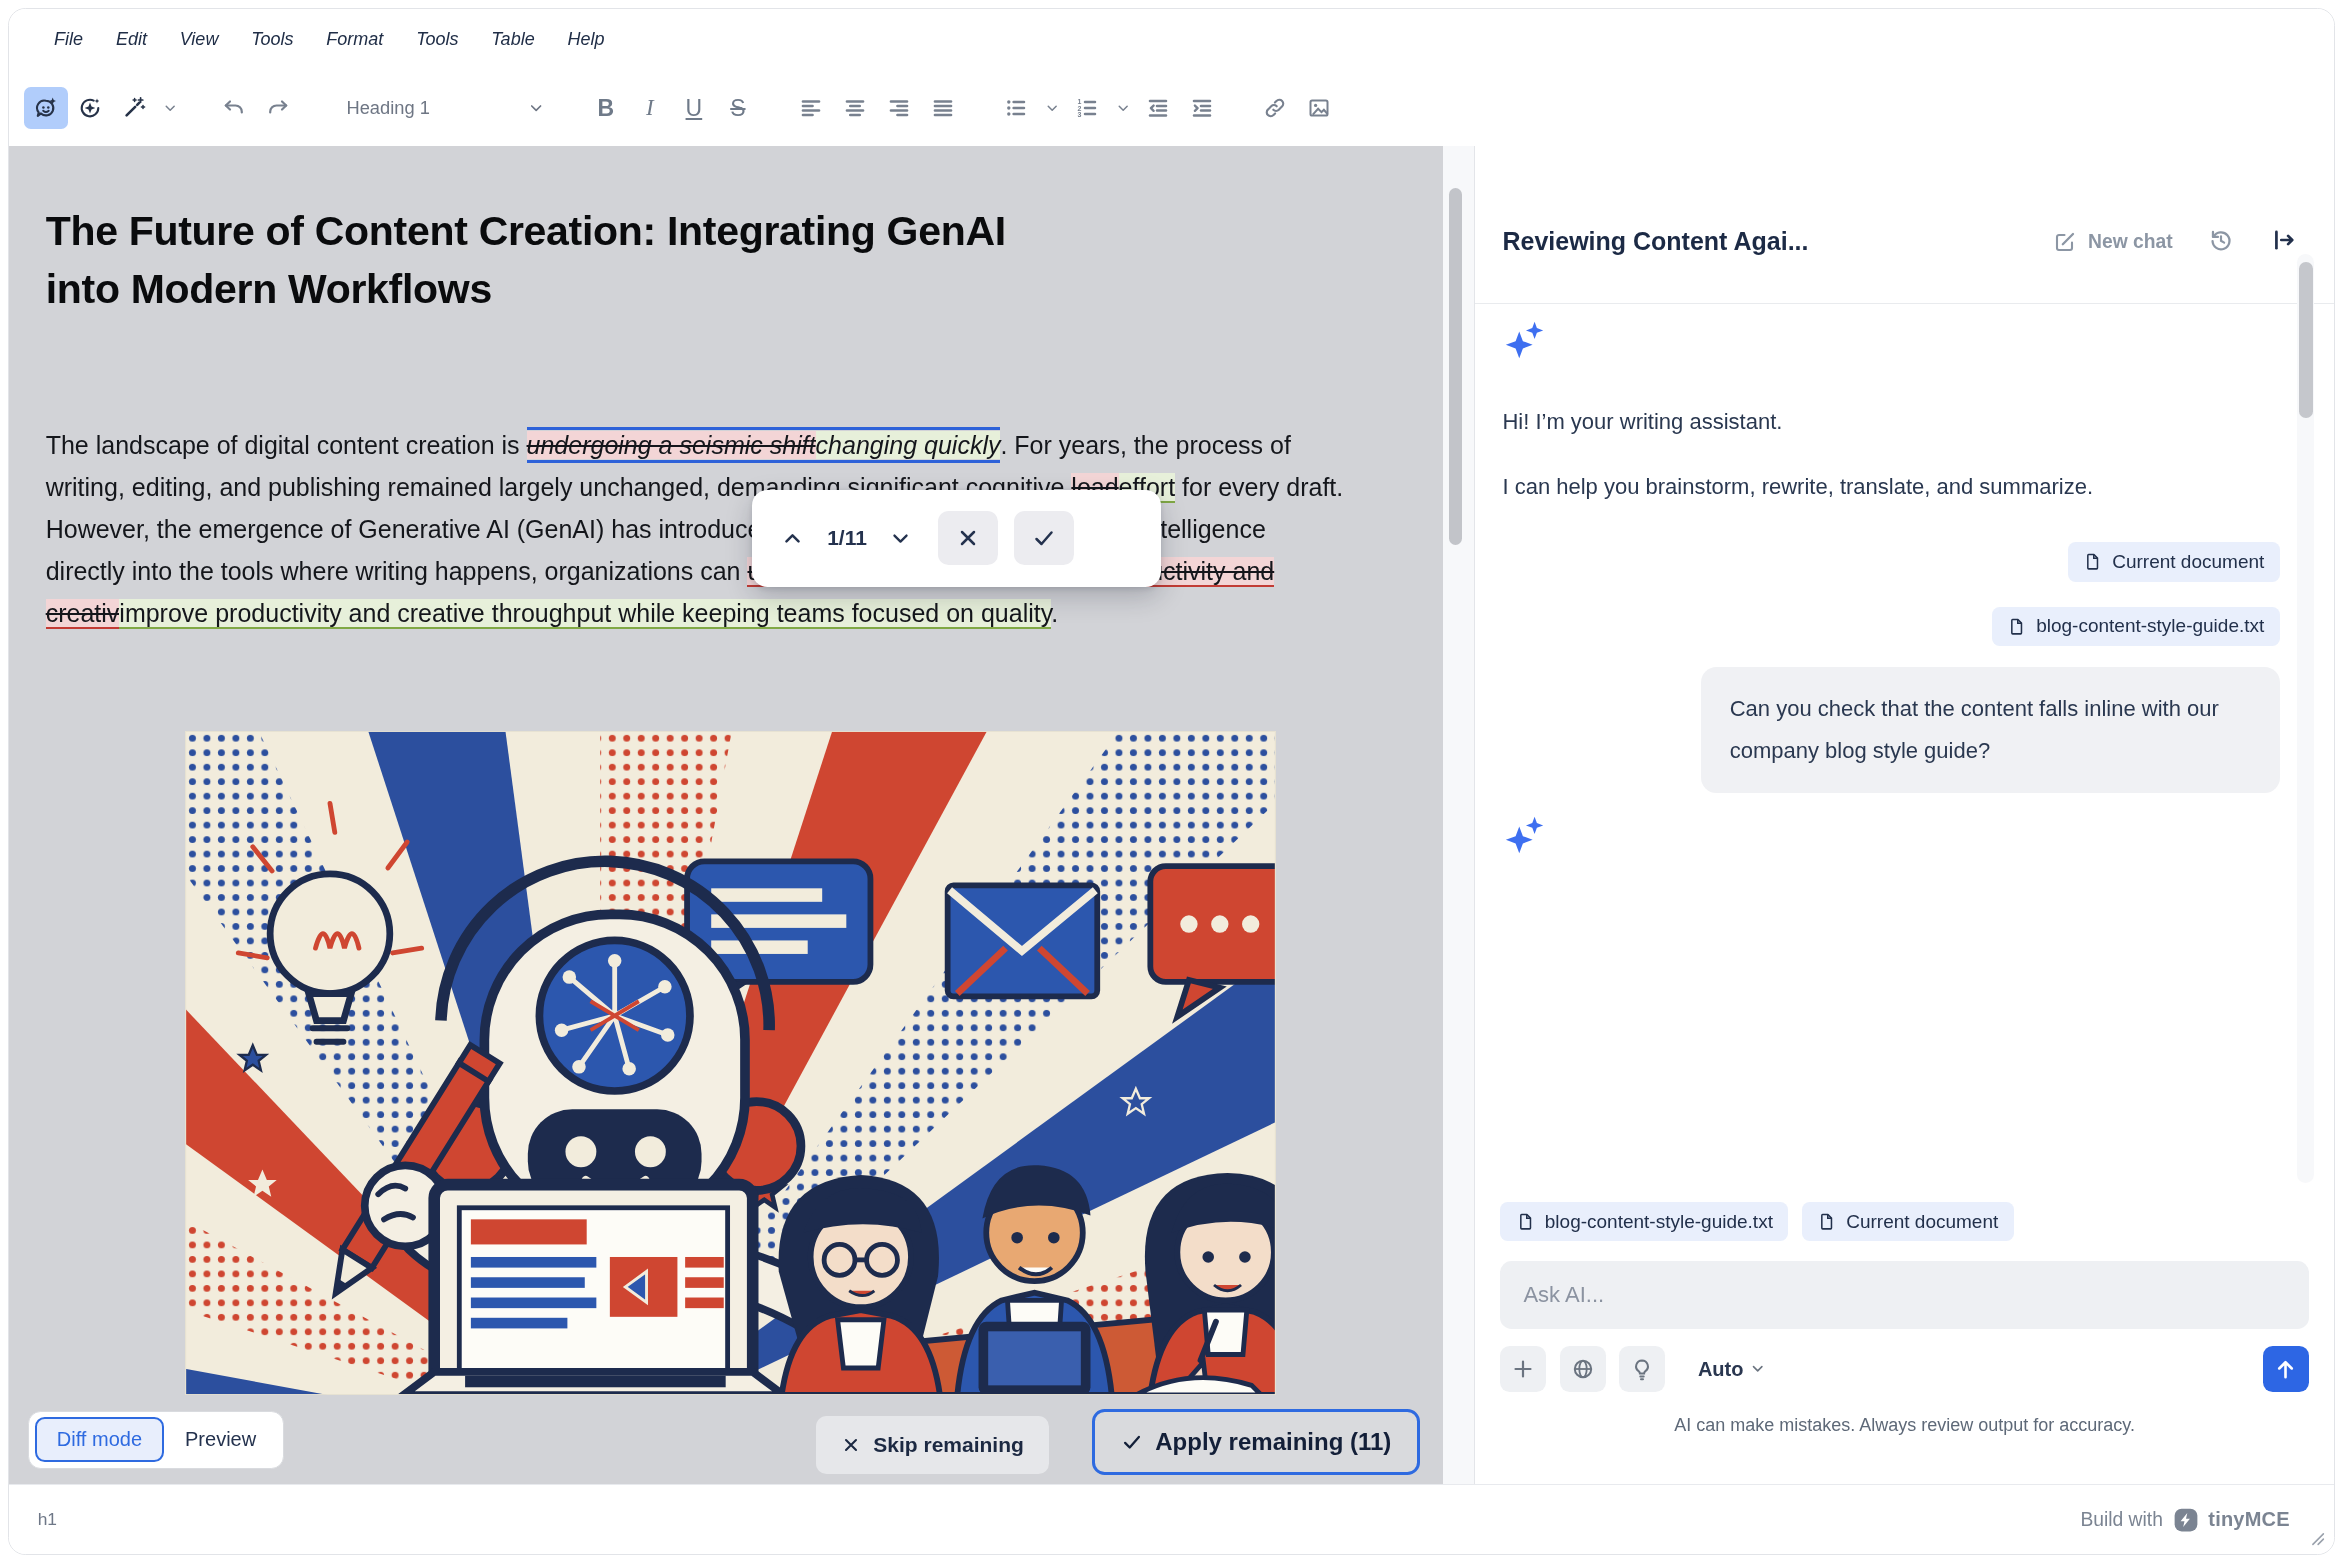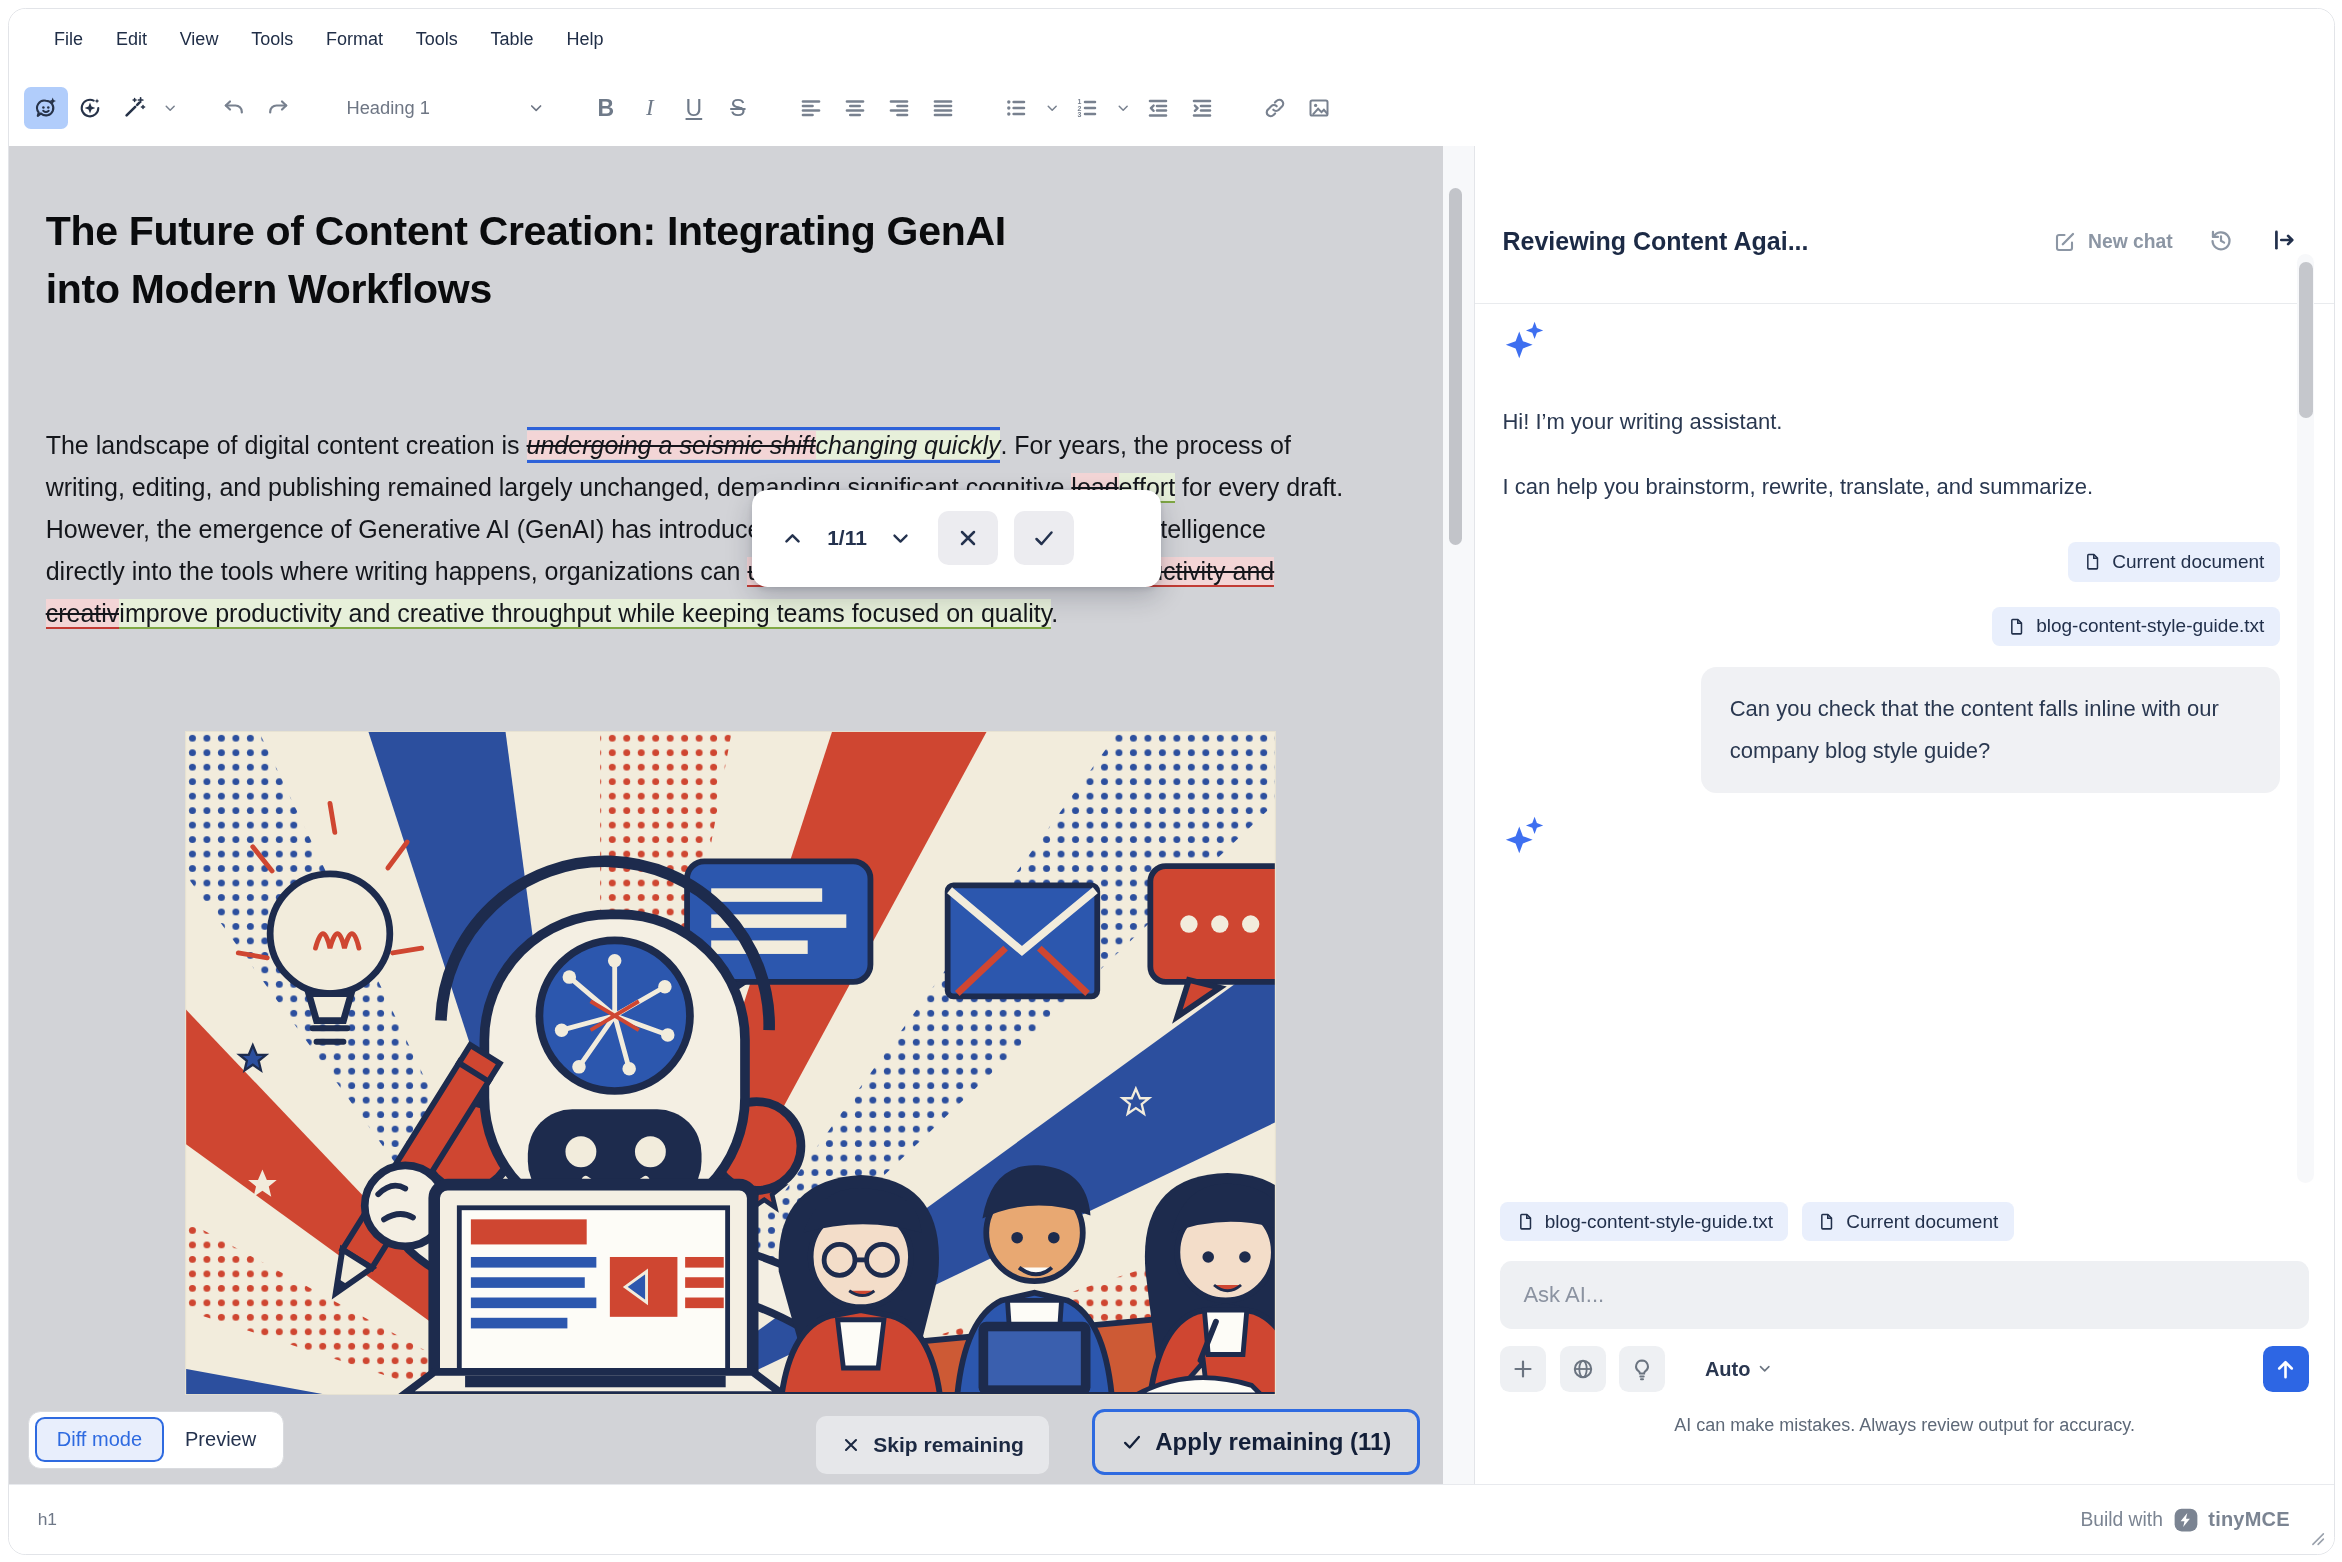--- a/index.html
+++ b/index.html
@@ -3,21 +3,21 @@
 <meta charset="utf-8">
 <style>
   * { margin:0; padding:0; box-sizing:border-box; }
   html,body { width:2342px; height:1562px; background:#fff; font-family:"Liberation Sans",sans-serif; overflow:hidden; }
 
   .window { position:absolute; left:7.7px; top:7.7px; width:2327px; height:1547px;
     border:1.4px solid #e2e4e8; border-radius:17.4px; overflow:hidden; background:#fff; }
 
   
   .menubar { height:62px; display:flex; align-items:center; padding-left:29px; background:#fff; }
-  .menu-item { padding:0 16.4px; font-size:18px; color:#202e47; cursor:default; }
+  .menu-item { padding:0 16.4px; font-size:18px; color:#202e47; cursor:default;font-style:italic; }
 
   
   .toolbar { height:75px; display:flex; align-items:center; padding-left:15.4px; background:#fff; }
   .tgroup { display:flex; align-items:center; }
   .tgroup + .tgroup { margin-left:29px; }
   .tbtn { width:44px; height:42px; border-radius:6.8px; display:flex; align-items:center; justify-content:center; color:#78818f; }
   .tbtn.ai { color:#273349; }
   .tbtn.active { background:#b1cdfb; }
   .tbtn svg { width:24px; height:24px; }
   .tbtn .glyph { font-size:23px; color:#6f7a89; }
@@ -102,21 +102,21 @@
 
   .composer { position:absolute; left:0; right:0; bottom:0; height:297px; background:#fff; padding:0 25px; }
   .composer-chips { padding-top:15.4px; display:flex; gap:13.5px; }
   .ask-input { margin-top:19.3px; width:100%; height:68px; background:#eef0f3; border:none; border-radius:11.6px;
     padding:0 23px; font-size:22px; color:#22304b; font-family:"Liberation Sans",sans-serif; outline:none; }
   .ask-input::placeholder { color:#8b93a1; }
   .composer-row { margin-top:17.4px; display:flex; align-items:center; }
   .crbtn { width:46px; height:46px; background:#eef0f3; border-radius:9.7px; display:flex; align-items:center;
     justify-content:center; color:#6b7480; margin-right:13.5px; }
   .crbtn svg { width:24px; height:24px; }
-  .auto-label { margin-left:26px; display:flex; align-items:center; gap:5.8px; font-size:20px; font-weight:600; color:#2a3750; }
+  .auto-label { margin-left:19px; display:flex; align-items:center; gap:5.8px; font-size:20px; font-weight:600; color:#2a3750; }
   .auto-label svg { width:17.4px; height:17.4px; color:#6b7480; }
   .send-btn { margin-left:auto; width:46px; height:46px; background:#2d66e4; border-radius:9.7px;
     display:flex; align-items:center; justify-content:center; color:#fff; }
   .send-btn svg { width:25px; height:25px; }
   .disclaimer { margin-top:23px; text-align:center; font-size:18px; color:#5e6978; }
 
   
   .statusbar { height:71px; border-top:1px solid #e8eaee; background:#fff; position:relative;
     display:flex; align-items:center; }
   .elem-path { margin-left:29px; font-size:17.4px; color:#6e7787; }

